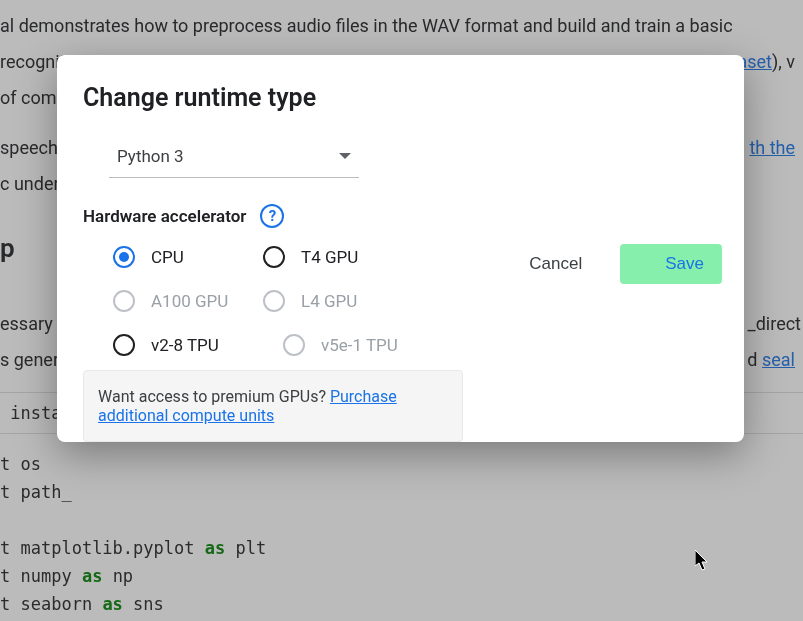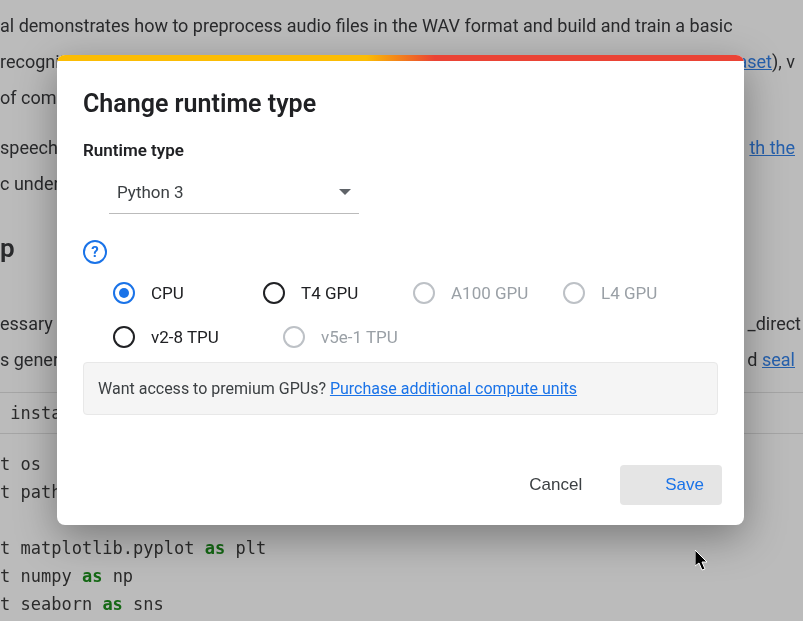--- a/index.html
+++ b/index.html
@@ -6,42 +6,42 @@
   html,body{margin:0;padding:0;width:803px;height:621px;overflow:hidden;font-family:-apple-system,BlinkMacSystemFont,"Segoe UI",Roboto,Arial,sans-serif;background:#fff;color:#202124;}
   .bg{position:absolute;inset:0;padding:8px 0 0 0;font-size:18px;line-height:36px;color:#202124;background:#fff;}
   .bg .para{padding:0 0 0 0;}
   .bg a{color:#1a73e8;text-decoration:underline;}
   .bg .setup{font-size:26px;font-weight:600;margin:28px 0 18px 0;}
   .bg hr{border:none;border-top:1px solid #ddd;margin:0;}
   .bg .code{font-family:ui-monospace,Menlo,Consolas,monospace;font-size:17px;line-height:28px;white-space:pre;color:#222;}
   .bg .kw{color:#008000;font-weight:600;}
   .bg .cell{padding:6px 0 6px 0;}
   .overlay{position:absolute;inset:0;background:rgba(60,60,60,.35);}
-  .dialog{position:absolute;left:57px;top:55px;width:687px;background:#fff;border-radius:8px;box-shadow:0 12px 40px rgba(0,0,0,.35);overflow:hidden;display:flex;flex-direction:column;}
+  .dialog{position:absolute;left:57px;top:55px;width:687px;background:#fff;border-radius:8px;box-shadow:0 12px 40px rgba(0,0,0,.35);overflow:hidden;display:flex;flex-direction:row;}
   .dialog .bar{height:6px;background:linear-gradient(90deg,#fbbc04 0%,#fbbc04 45%,#ea4335 55%,#ea4335 100%);}
   .dialog .body{padding:22px 26px 0 26px;}
   .title{font-size:25px;font-weight:600;margin:6px 0 22px 0;}
   .label{font-size:17px;font-weight:600;margin-bottom:8px;}
   .select{margin:10px 0 26px 26px;width:250px;height:44px;border-bottom:1px solid #bbb;display:flex;align-items:center;justify-content:space-between;padding:0 8px;font-size:17px;color:#3c4043;cursor:pointer;gap:44px;}
   .select .arrow{width:0;height:0;border-left:6px solid transparent;border-right:6px solid transparent;border-top:6px solid #5f6368;}
   .row-label{display:flex;align-items:center;gap:14px;margin:6px 0 14px 0;}
   .helpicon{width:24px;height:24px;border:2px solid #1a73e8;border-radius:50%;color:#1a73e8;font-weight:700;font-size:15px;display:flex;align-items:center;justify-content:center;cursor:pointer;}
   .radios{display:flex;flex-wrap:wrap;gap:22px 0;padding:4px 0 0 30px;margin-bottom:14px;}
   .radio-item{width:150px;display:flex;align-items:center;gap:16px;font-size:17px;cursor:pointer;}
   .radio{width:22px;height:22px;border:2px solid #202124;border-radius:50%;display:flex;align-items:center;justify-content:center;flex:0 0 auto;}
   .radio.selected{border-color:#1a73e8;}
   .radio.selected .dot{width:10px;height:10px;border-radius:50%;background:#1a73e8;}
   .radio-item.disabled{color:#9aa0a6;cursor:default;}
   .radio-item.disabled .radio{border-color:#bdc1c6;}
   .promo{margin:0 0 0 0;background:#f5f5f5;border:1px solid #e8e8e8;border-radius:4px;padding:16px 14px;font-size:16px;color:#3c4043;}
   .promo a{color:#1a73e8;}
   .actions{display:flex;justify-content:flex-end;gap:20px;padding:50px 22px 20px 22px;align-items:center;}
   .btn{font-size:17px;font-weight:500;padding:10px 18px;border-radius:4px;border:none;background:transparent;cursor:pointer;}
   .btn.cancel{color:#3c4043;}
-  .btn.save{color:#1a73e8;background:#e5e5e5;padding-left:45px;}
+  .btn.save{color:#1a73e8;background:#86efac;padding-left:45px;}
   .cursor{position:absolute;width:16px;height:22px;pointer-events:none;}
   .cursor svg{display:block;}
 </style>
 </head>
 <body>
 
 <div class="bg">
   <div class="para"><span>al demonstrates how to preprocess audio files in the WAV format and build and train a basic</span></div>
   <div class="para"><span> recognition</span><span style="float:right;padding-right:8px;"><a>aset</a>), v</span></div>
   <div class="para"><span> of commands</span></div>
@@ -65,27 +65,27 @@
 <span>t </span><span>seaborn </span><span class="kw">as</span><span> sns</span></div>
 </div>
 
 <div class="overlay"></div>
 
 <div class="dialog">
   <div class="bar"></div>
   <div class="body">
     <div class="title">Change runtime type</div>
 
-    <div class="label">Runtime type</div>
     <div class="select">
       <span>Python 3</span>
       <span class="arrow"></span>
     </div>
 
     <div class="row-label">
+      <span class="label" style="margin:0">Hardware accelerator</span>
       <span class="helpicon">?</span>
     </div>
 
     <div class="radios">
       <div class="radio-item">
         <span class="radio selected">
             <span class="dot"></span>
           </span>
         <span>CPU</span>
       </div>

